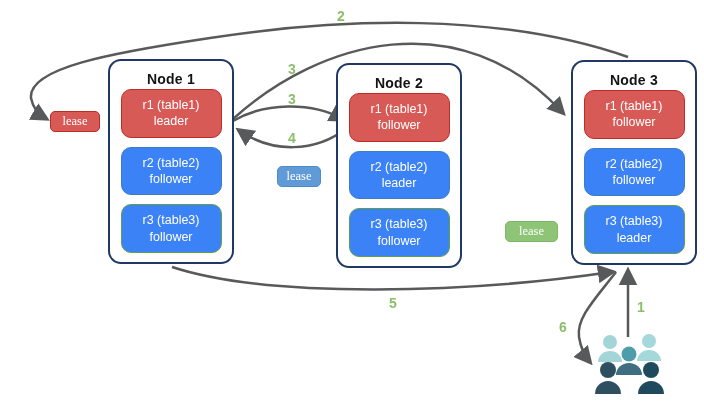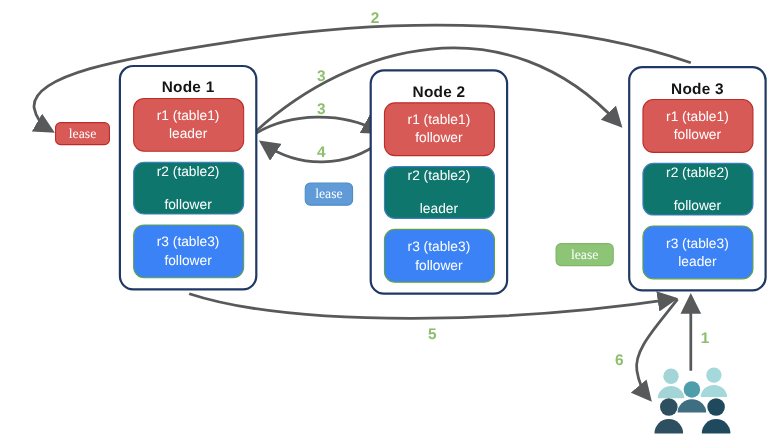--- a/index.html
+++ b/index.html
@@ -16,21 +16,21 @@
   .node-title{
     font-weight:bold;font-size:14px;color:#141414;height:27px;
     display:flex;align-items:center;letter-spacing:.2px;
   }
   .replica{
     width:101px;height:62px;border-radius:10px;margin-bottom:9px;
     display:flex;flex-direction:column;align-items:center;justify-content:center;
     color:#ffffff;font-size:12.5px;line-height:1.3;box-sizing:border-box;text-align:center;
   }
   .replica.red  {background:#D75A57;border:1.5px solid #BE2C28;}
-  .replica.blue {background:#0f766e;border:1.5px solid #3E7EC0;justify-content:space-between;}
+  .replica.blue {background:#3b82f6;border:1.5px solid #3E7EC0;}
   .replica.green{background:#3b82f6;border:1.5px solid #5FA14B;}
   #node1{left:108px;top:59px;}
   #node2{left:336px;top:63px;}
   #node3{left:571px;top:60px;}
   
   .lease{
     position:absolute;height:21px;border-radius:5px;color:#ffffff;font-size:12.5px;
     display:flex;align-items:center;justify-content:center;box-sizing:border-box;font-family:Liberation Serif, serif;
   }
   .lease.red  {left:50px; top:111px;width:50px;background:#D75A57;border:1.5px solid #BE2C28;}

